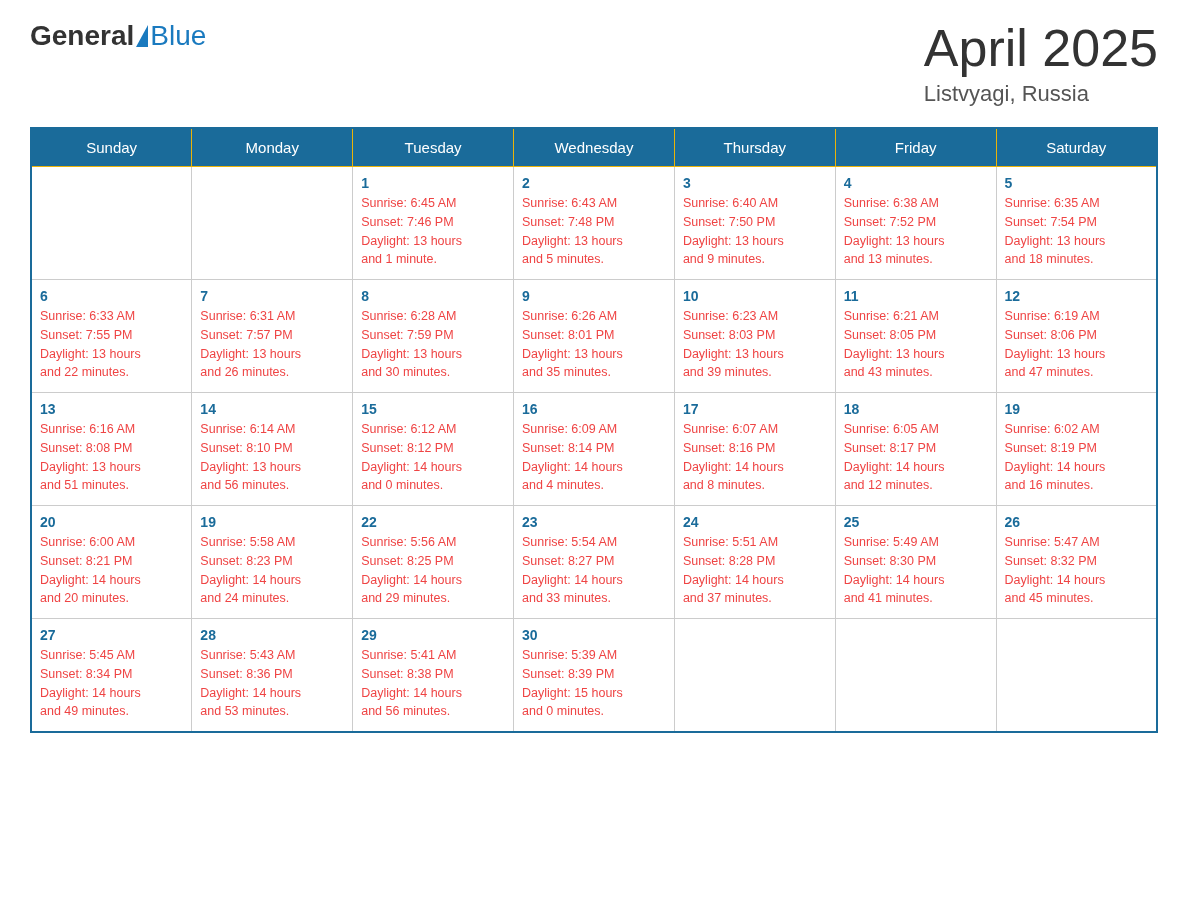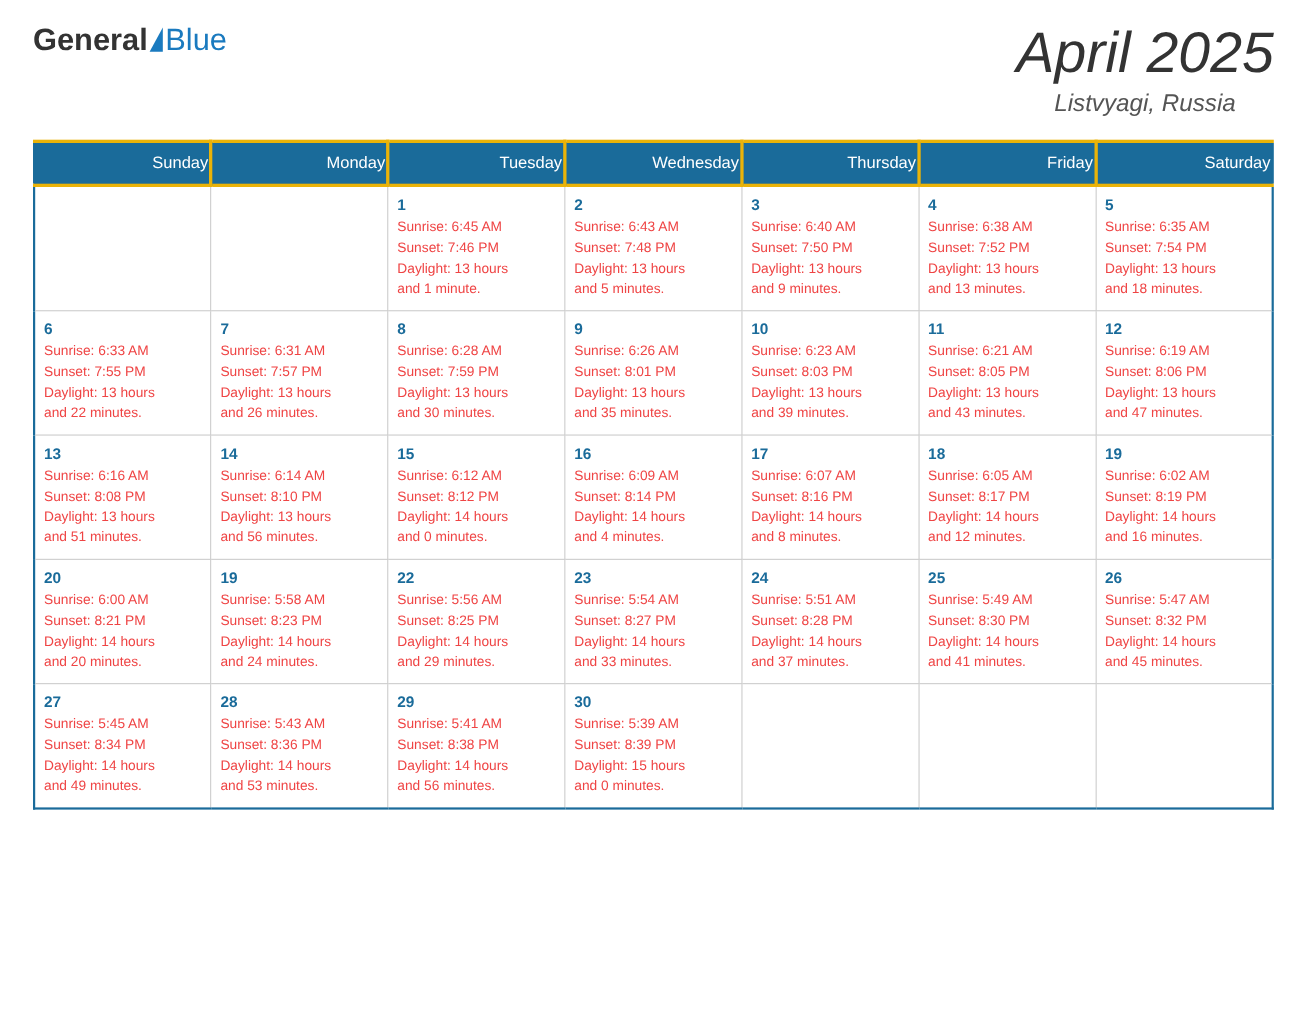--- a/index.html
+++ b/index.html
@@ -36,22 +36,21 @@
       border-bottom: 22px solid #1a7abf;
       display: inline-block;
       margin: 0 2px;
     }
     .logo-blue {
       color: #1a7abf;
       font-size: 28px;
       font-weight: normal;
     }
     .title-block {
-      text-align: center;
-      font-style: italic;
+      text-align: left;
     }
     .month-title {
       font-size: 52px;
       font-weight: normal;
       color: #333;
       line-height: 1.1;
     }
     .location {
       font-size: 22px;
       color: #555;
@@ -59,24 +58,24 @@
     }
     table {
       width: 100%;
       border-collapse: collapse;
       table-layout: fixed;
     }
     thead tr th {
       background-color: #1a6b9a;
       color: #fff;
       padding: 10px 1px;
-      text-align: right;
+      text-align: center;
       font-size: 15px;
       font-weight: normal;
-      border: 3px solid #eab308;
+      border: 1px solid #eab308;
     }
     tbody tr td {
       vertical-align: top;
       padding: 8px 8px 10px 8px;
       border: 1px solid #ccc;
       font-size: 12.5px;
       color: #333;
       min-height: 90px;
       height: 90px;
     }

